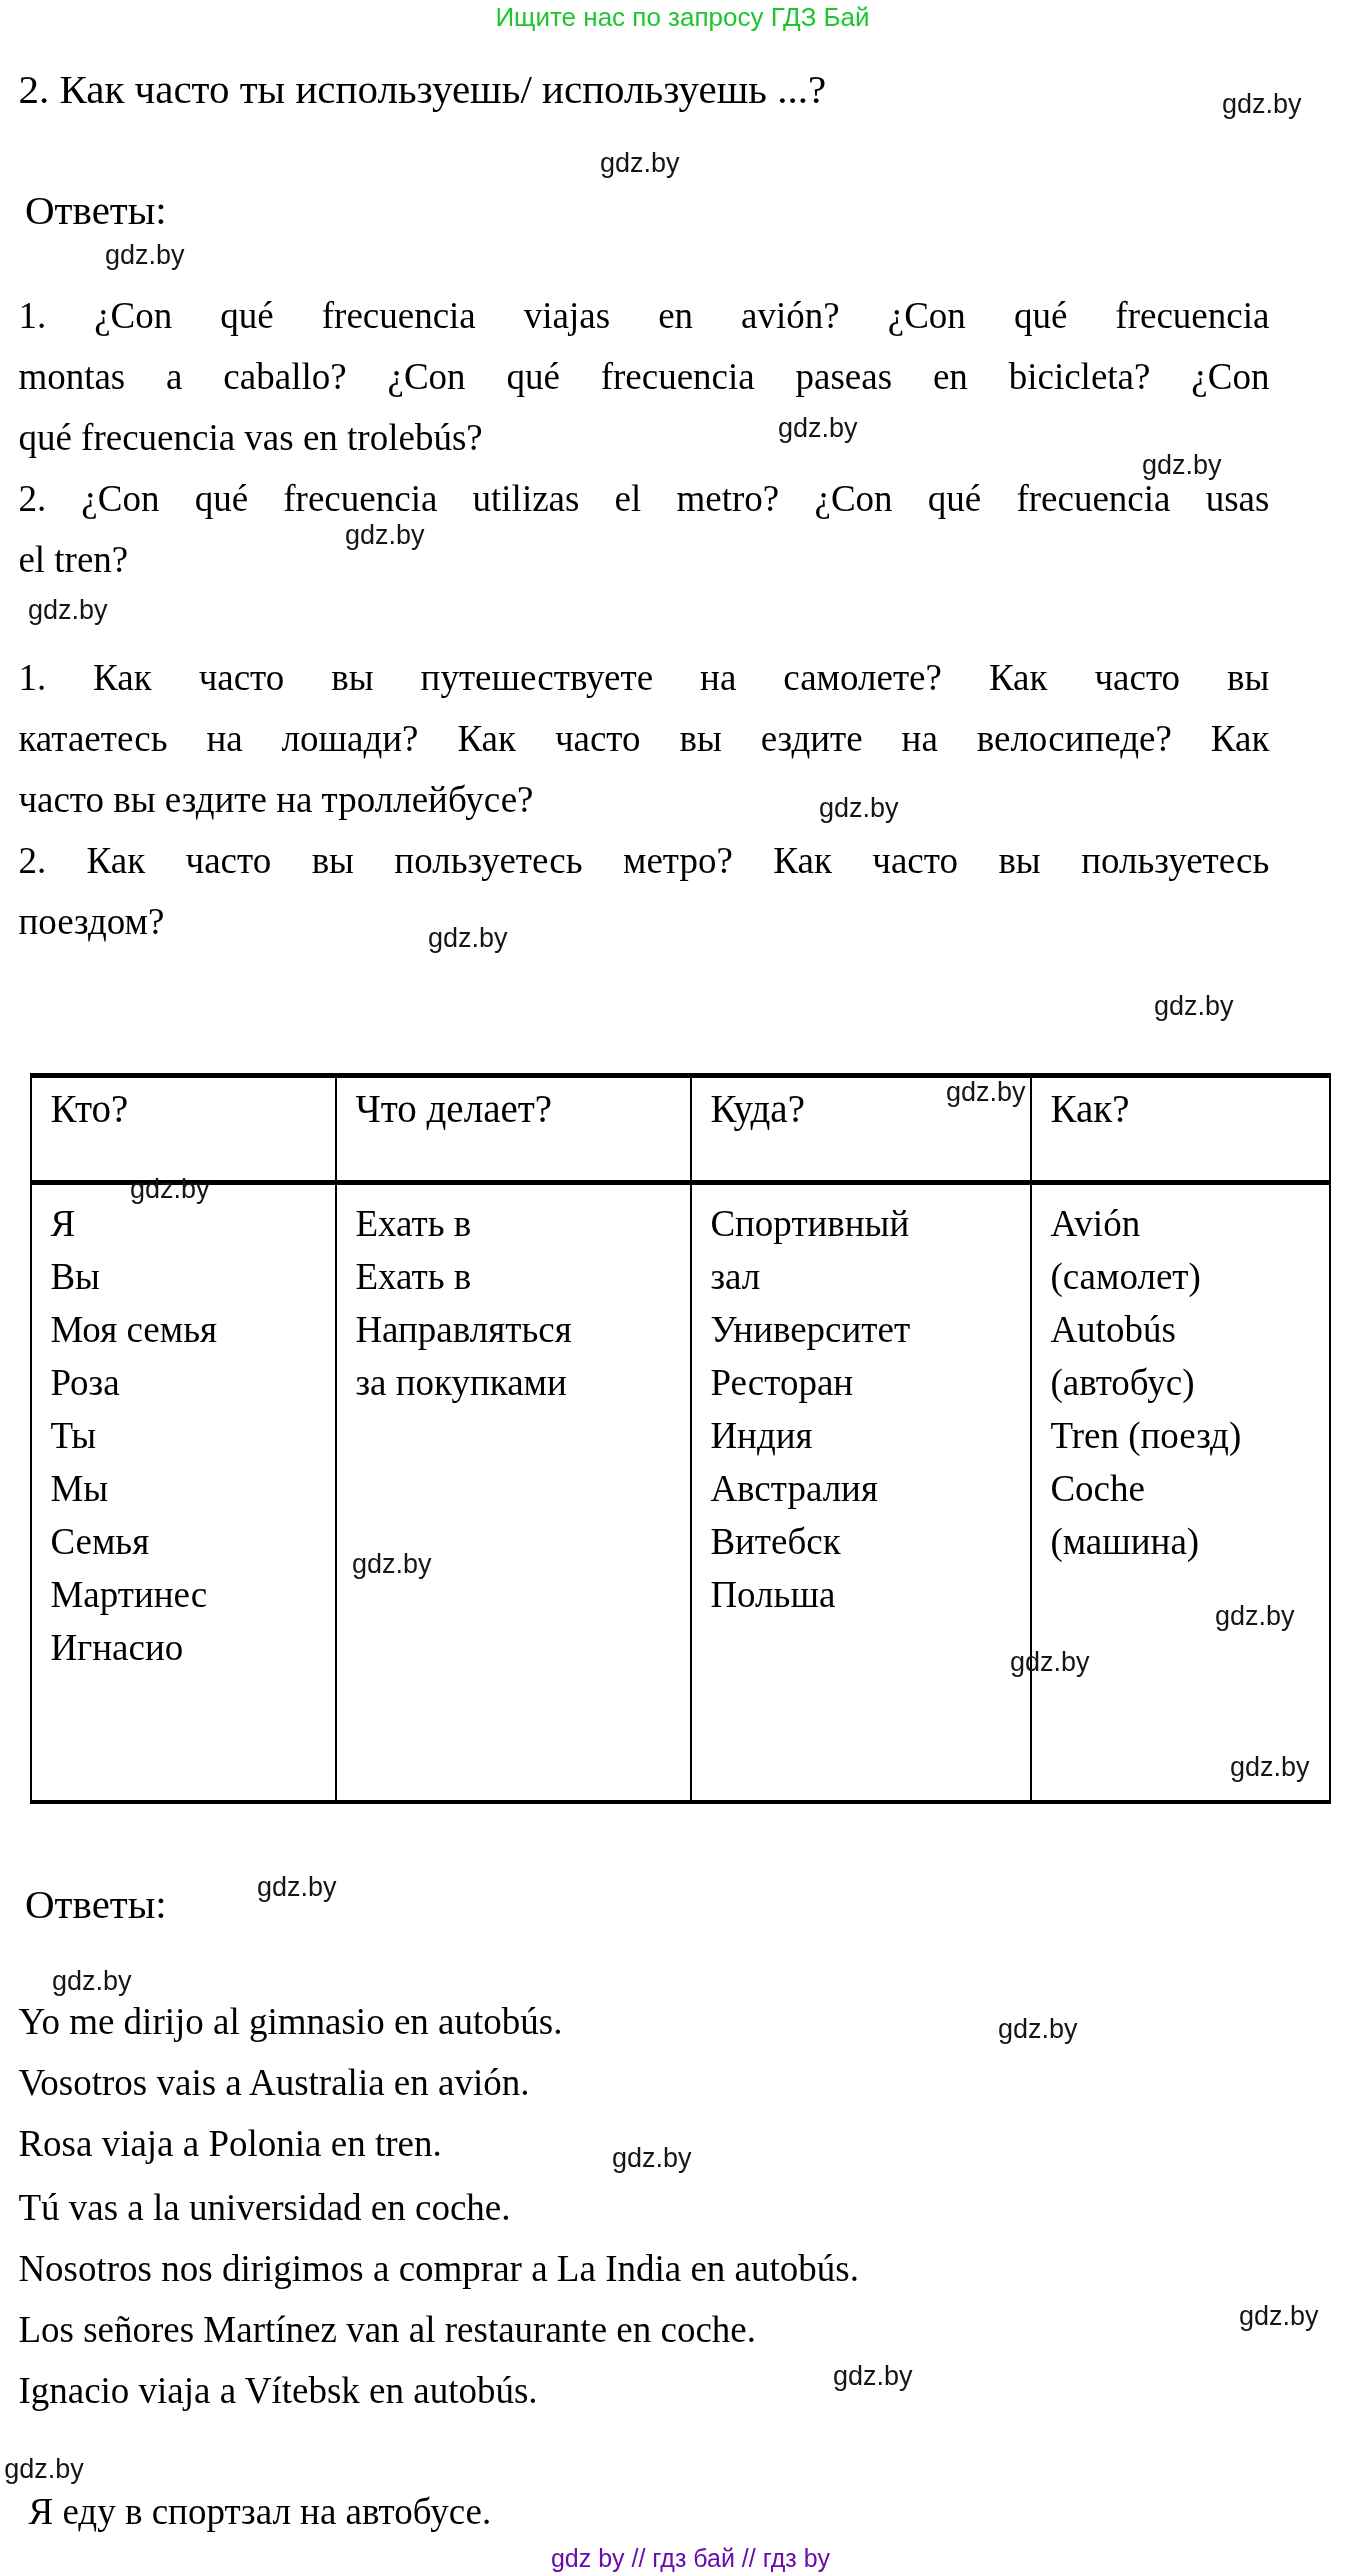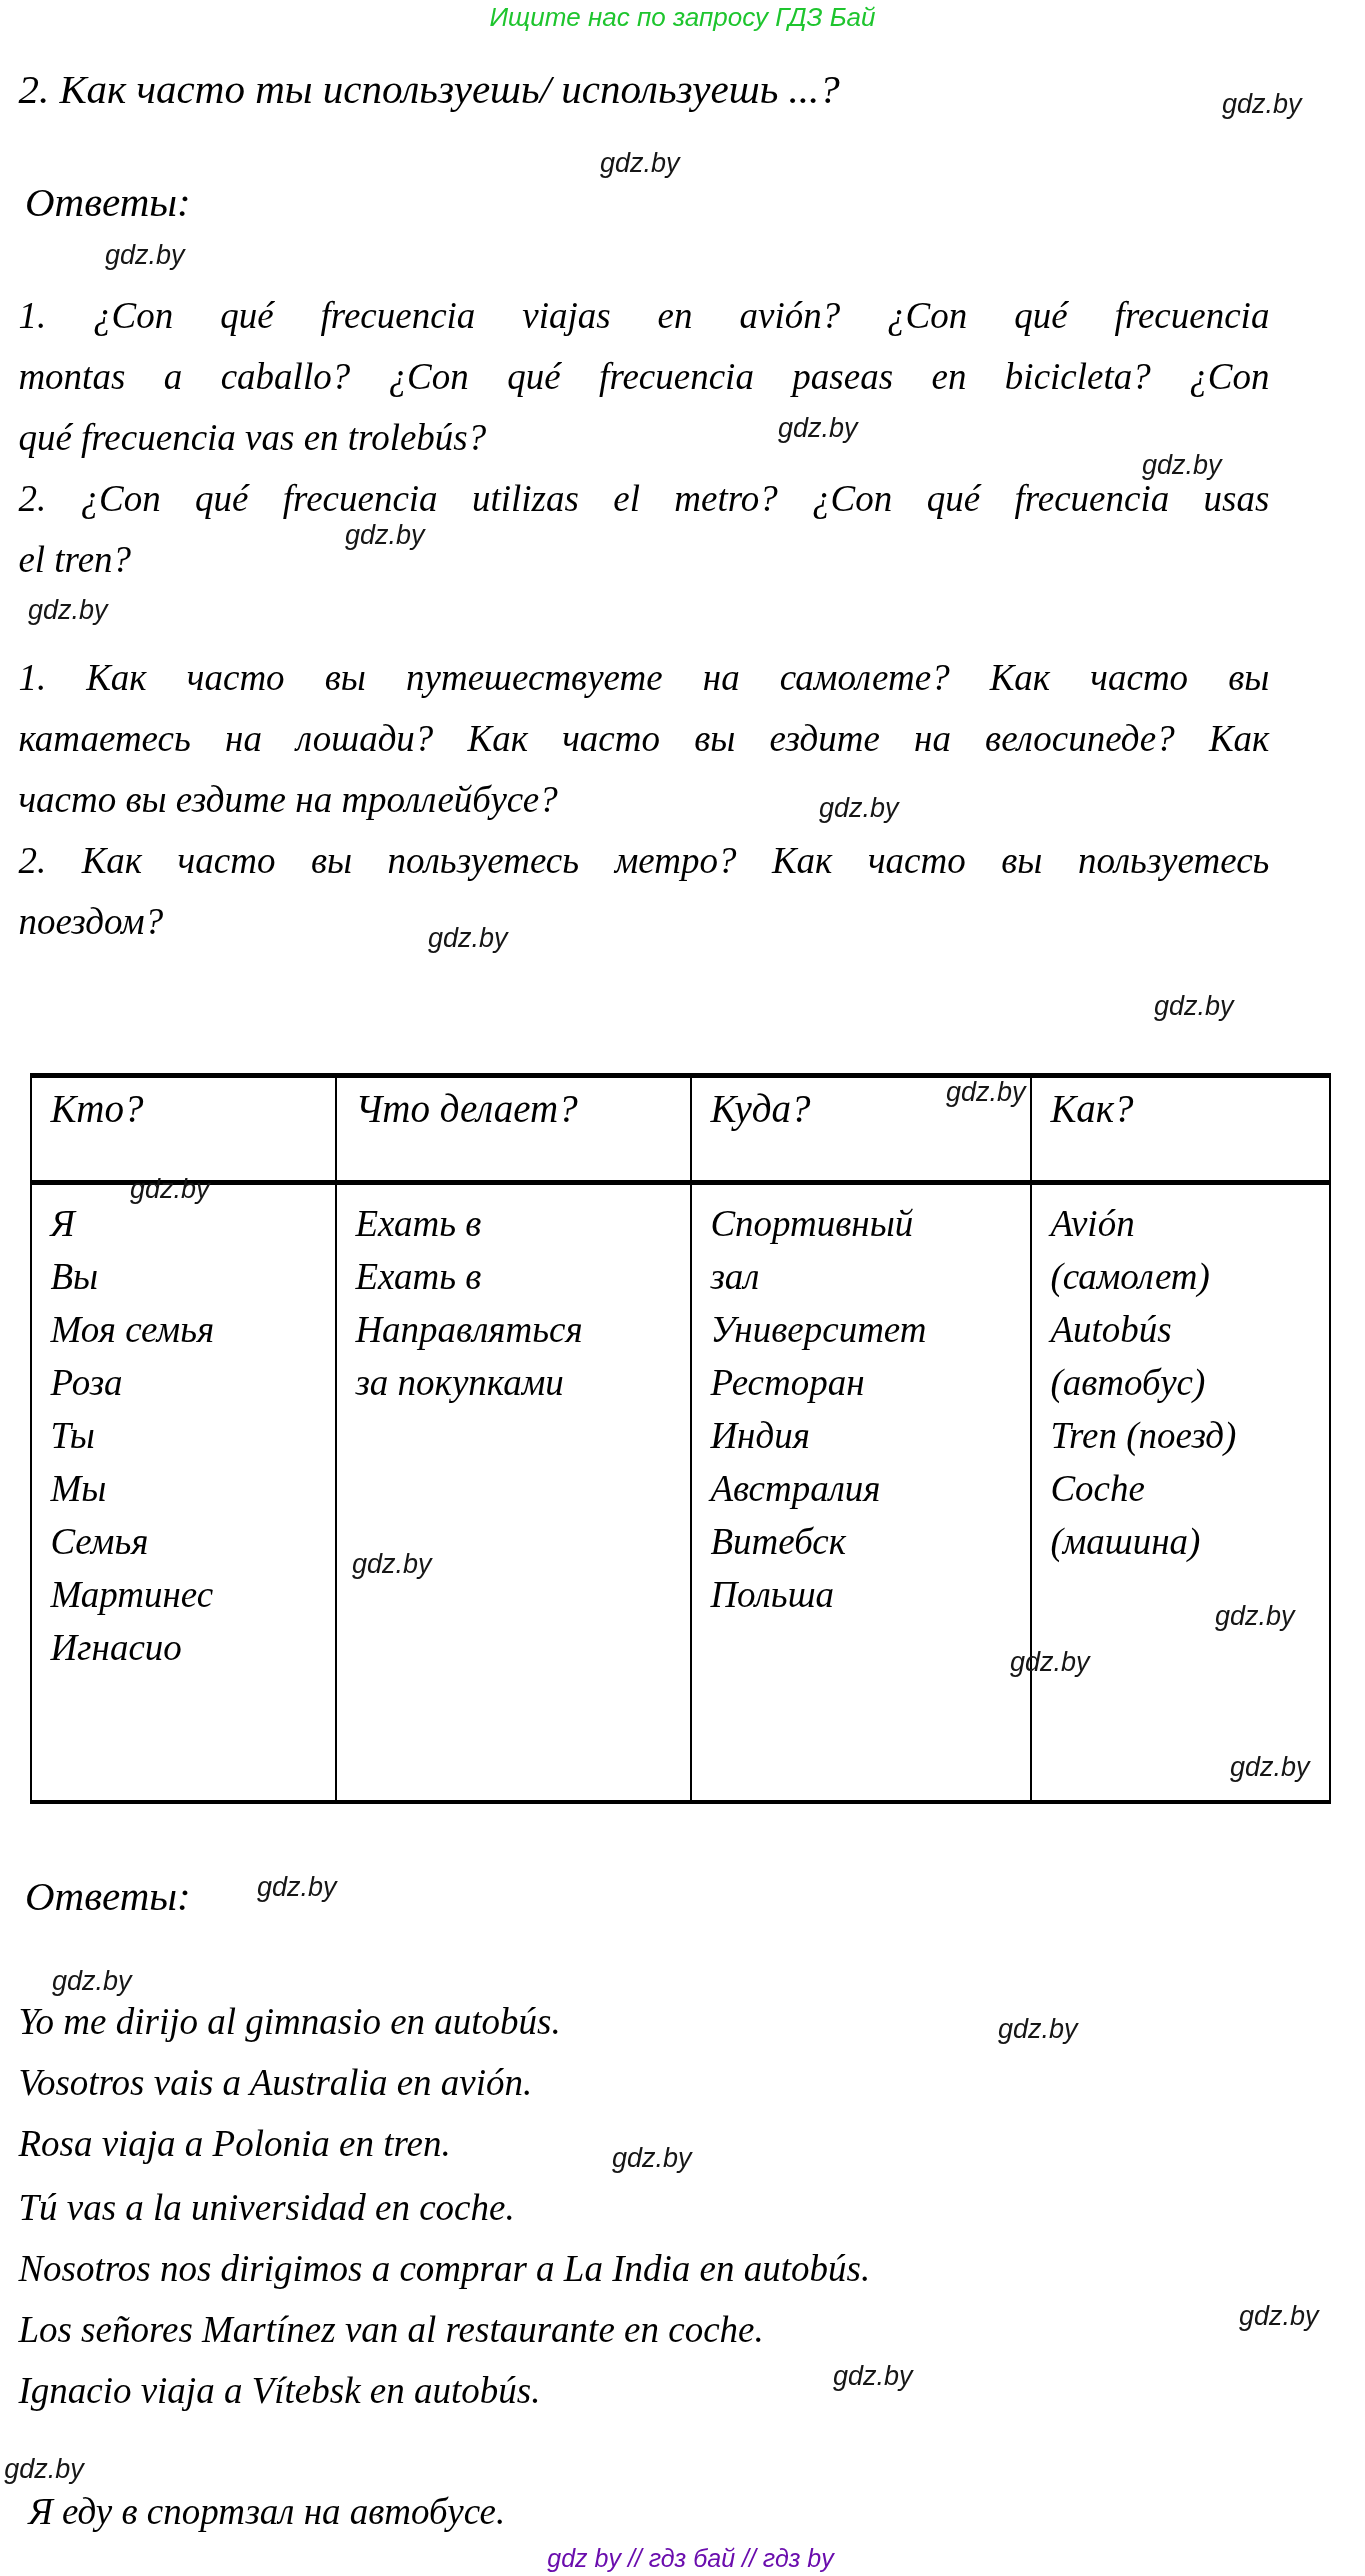--- a/index.html
+++ b/index.html
@@ -4,21 +4,20 @@
 <style>
   html, body { margin: 0; padding: 0; background: #ffffff; }
   #page {
     position: relative;
     width: 1365px;
     height: 2576px;
     background: #ffffff;
     overflow: hidden;
     font-family: "Liberation Serif", serif;
     color: #000000;
-    font-style: italic;
   }
   .banner {
     position: absolute;
     top: 1.7px; left: 0;
     width: 100%;
     text-align: center;
     font-family: "Liberation Sans", sans-serif;
     font-size: 26px;
     color: #1ec52e;
   }
@@ -26,20 +25,21 @@
     position: absolute;
     top: 44px; left: 18.4px;
     font-size: 41px;
     white-space: nowrap;
     margin-top: 21px;
   }
   .answers-heading {
     position: absolute;
     left: 25px;
     font-size: 41px;
+    margin-top: 8px;
   }
   .para {
     position: absolute;
     left: 18.4px;
     width: 1251px;
     font-size: 37px;
     line-height: 61px;
   }
   .jline { text-align: justify; text-align-last: justify; }
   .jlast { text-align: left; text-align-last: left; }

